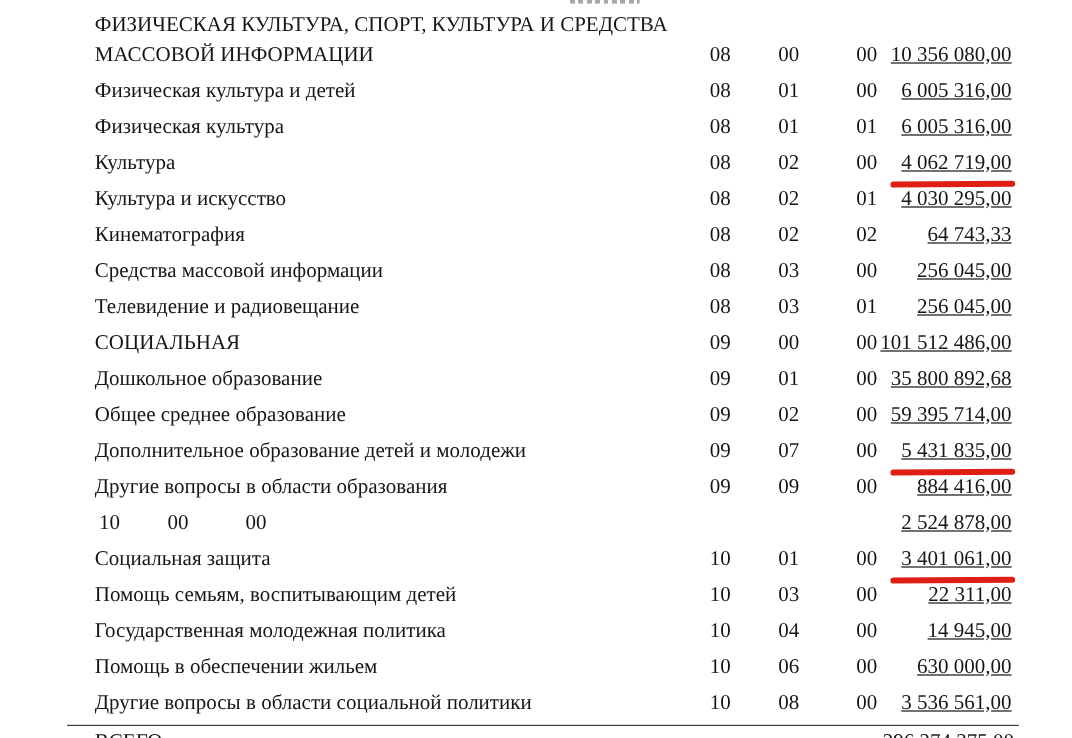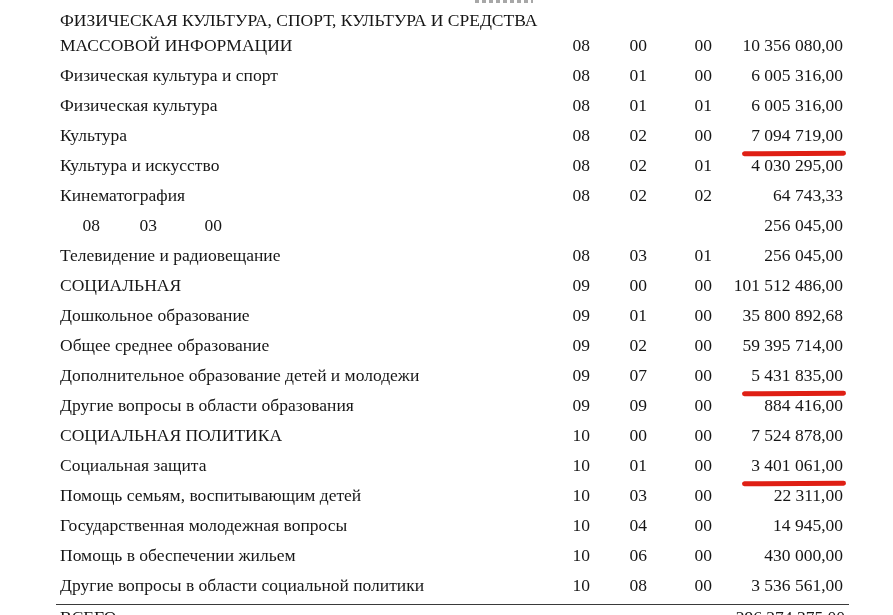--- a/index.html
+++ b/index.html
@@ -45,36 +45,38 @@
     padding-top: 5px;
   }
   .cell {
     padding-bottom: 5px;
     line-height: 25px;
   }
   .name {
     width: 490px;
     box-sizing: border-box;
     padding-right: 8px;
+    margin-left: 19px;
   }
   .code {
     width: 40px;
     text-align: right;
     white-space: nowrap;
   }
   .code.c2 { margin-left: 17px; }
   .code.c3 { margin-left: 25px; }
   .amount-cell {
     flex: 1;
     text-align: right;
     white-space: nowrap;
   }
   .amount {
     position: relative;
     display: inline-block;
+    text-decoration: underline;
   }
   .amount.underlined::after {
     content: "";
     position: absolute;
     left: -9px;
     right: -3px;
     bottom: -8px;
     height: 5px;
     background: var(--underline-color, #df1f14);
     border-radius: 3px;
@@ -107,21 +109,21 @@
     <div class="cell name">ФИЗИЧЕСКАЯ КУЛЬТУРА, СПОРТ, КУЛЬТУРА И СРЕДСТВА МАССОВОЙ ИНФОРМАЦИИ</div>
     <div class="cell code c1">08</div>
     <div class="cell code c2">00</div>
     <div class="cell code c3">00</div>
     <div class="cell amount-cell">
       <span class="amount">10 356 080,00</span>
     </div>
   </div>
 
   <div class="row">
-    <div class="cell name">Физическая культура и спорт</div>
+    <div class="cell name">Физическая культура и детей</div>
     <div class="cell code c1">08</div>
     <div class="cell code c2">01</div>
     <div class="cell code c3">00</div>
     <div class="cell amount-cell">
       <span class="amount">6 005 316,00</span>
     </div>
   </div>
 
   <div class="row">
     <div class="cell name">Физическая культура</div>
@@ -132,21 +134,21 @@
       <span class="amount">6 005 316,00</span>
     </div>
   </div>
 
   <div class="row">
     <div class="cell name">Культура</div>
     <div class="cell code c1">08</div>
     <div class="cell code c2">02</div>
     <div class="cell code c3">00</div>
     <div class="cell amount-cell">
-      <span class="amount underlined">7 094 719,00</span>
+      <span class="amount underlined">4 062 719,00</span>
     </div>
   </div>
 
   <div class="row">
     <div class="cell name">Культура и искусство</div>
     <div class="cell code c1">08</div>
     <div class="cell code c2">02</div>
     <div class="cell code c3">01</div>
     <div class="cell amount-cell">
       <span class="amount">4 030 295,00</span>
@@ -157,20 +159,21 @@
     <div class="cell name">Кинематография</div>
     <div class="cell code c1">08</div>
     <div class="cell code c2">02</div>
     <div class="cell code c3">02</div>
     <div class="cell amount-cell">
       <span class="amount">64 743,33</span>
     </div>
   </div>
 
   <div class="row">
+    <div class="cell name">Средства массовой информации</div>
     <div class="cell code c1">08</div>
     <div class="cell code c2">03</div>
     <div class="cell code c3">00</div>
     <div class="cell amount-cell">
       <span class="amount">256 045,00</span>
     </div>
   </div>
 
   <div class="row">
     <div class="cell name">Телевидение и радиовещание</div>
@@ -226,26 +229,25 @@
     <div class="cell name">Другие вопросы в области образования</div>
     <div class="cell code c1">09</div>
     <div class="cell code c2">09</div>
     <div class="cell code c3">00</div>
     <div class="cell amount-cell">
       <span class="amount">884 416,00</span>
     </div>
   </div>
 
   <div class="row">
-    <div class="cell name">СОЦИАЛЬНАЯ ПОЛИТИКА</div>
     <div class="cell code c1">10</div>
     <div class="cell code c2">00</div>
     <div class="cell code c3">00</div>
     <div class="cell amount-cell">
-      <span class="amount">7 524 878,00</span>
+      <span class="amount">2 524 878,00</span>
     </div>
   </div>
 
   <div class="row">
     <div class="cell name">Социальная защита</div>
     <div class="cell code c1">10</div>
     <div class="cell code c2">01</div>
     <div class="cell code c3">00</div>
     <div class="cell amount-cell">
       <span class="amount underlined">3 401 061,00</span>
@@ -256,36 +258,36 @@
     <div class="cell name">Помощь семьям, воспитывающим детей</div>
     <div class="cell code c1">10</div>
     <div class="cell code c2">03</div>
     <div class="cell code c3">00</div>
     <div class="cell amount-cell">
       <span class="amount">22 311,00</span>
     </div>
   </div>
 
   <div class="row">
-    <div class="cell name">Государственная молодежная вопросы</div>
+    <div class="cell name">Государственная молодежная политика</div>
     <div class="cell code c1">10</div>
     <div class="cell code c2">04</div>
     <div class="cell code c3">00</div>
     <div class="cell amount-cell">
       <span class="amount">14 945,00</span>
     </div>
   </div>
 
   <div class="row">
     <div class="cell name">Помощь в обеспечении жильем</div>
     <div class="cell code c1">10</div>
     <div class="cell code c2">06</div>
     <div class="cell code c3">00</div>
     <div class="cell amount-cell">
-      <span class="amount">430 000,00</span>
+      <span class="amount">630 000,00</span>
     </div>
   </div>
 
   <div class="row">
     <div class="cell name">Другие вопросы в области социальной политики</div>
     <div class="cell code c1">10</div>
     <div class="cell code c2">08</div>
     <div class="cell code c3">00</div>
     <div class="cell amount-cell">
       <span class="amount">3 536 561,00</span>

